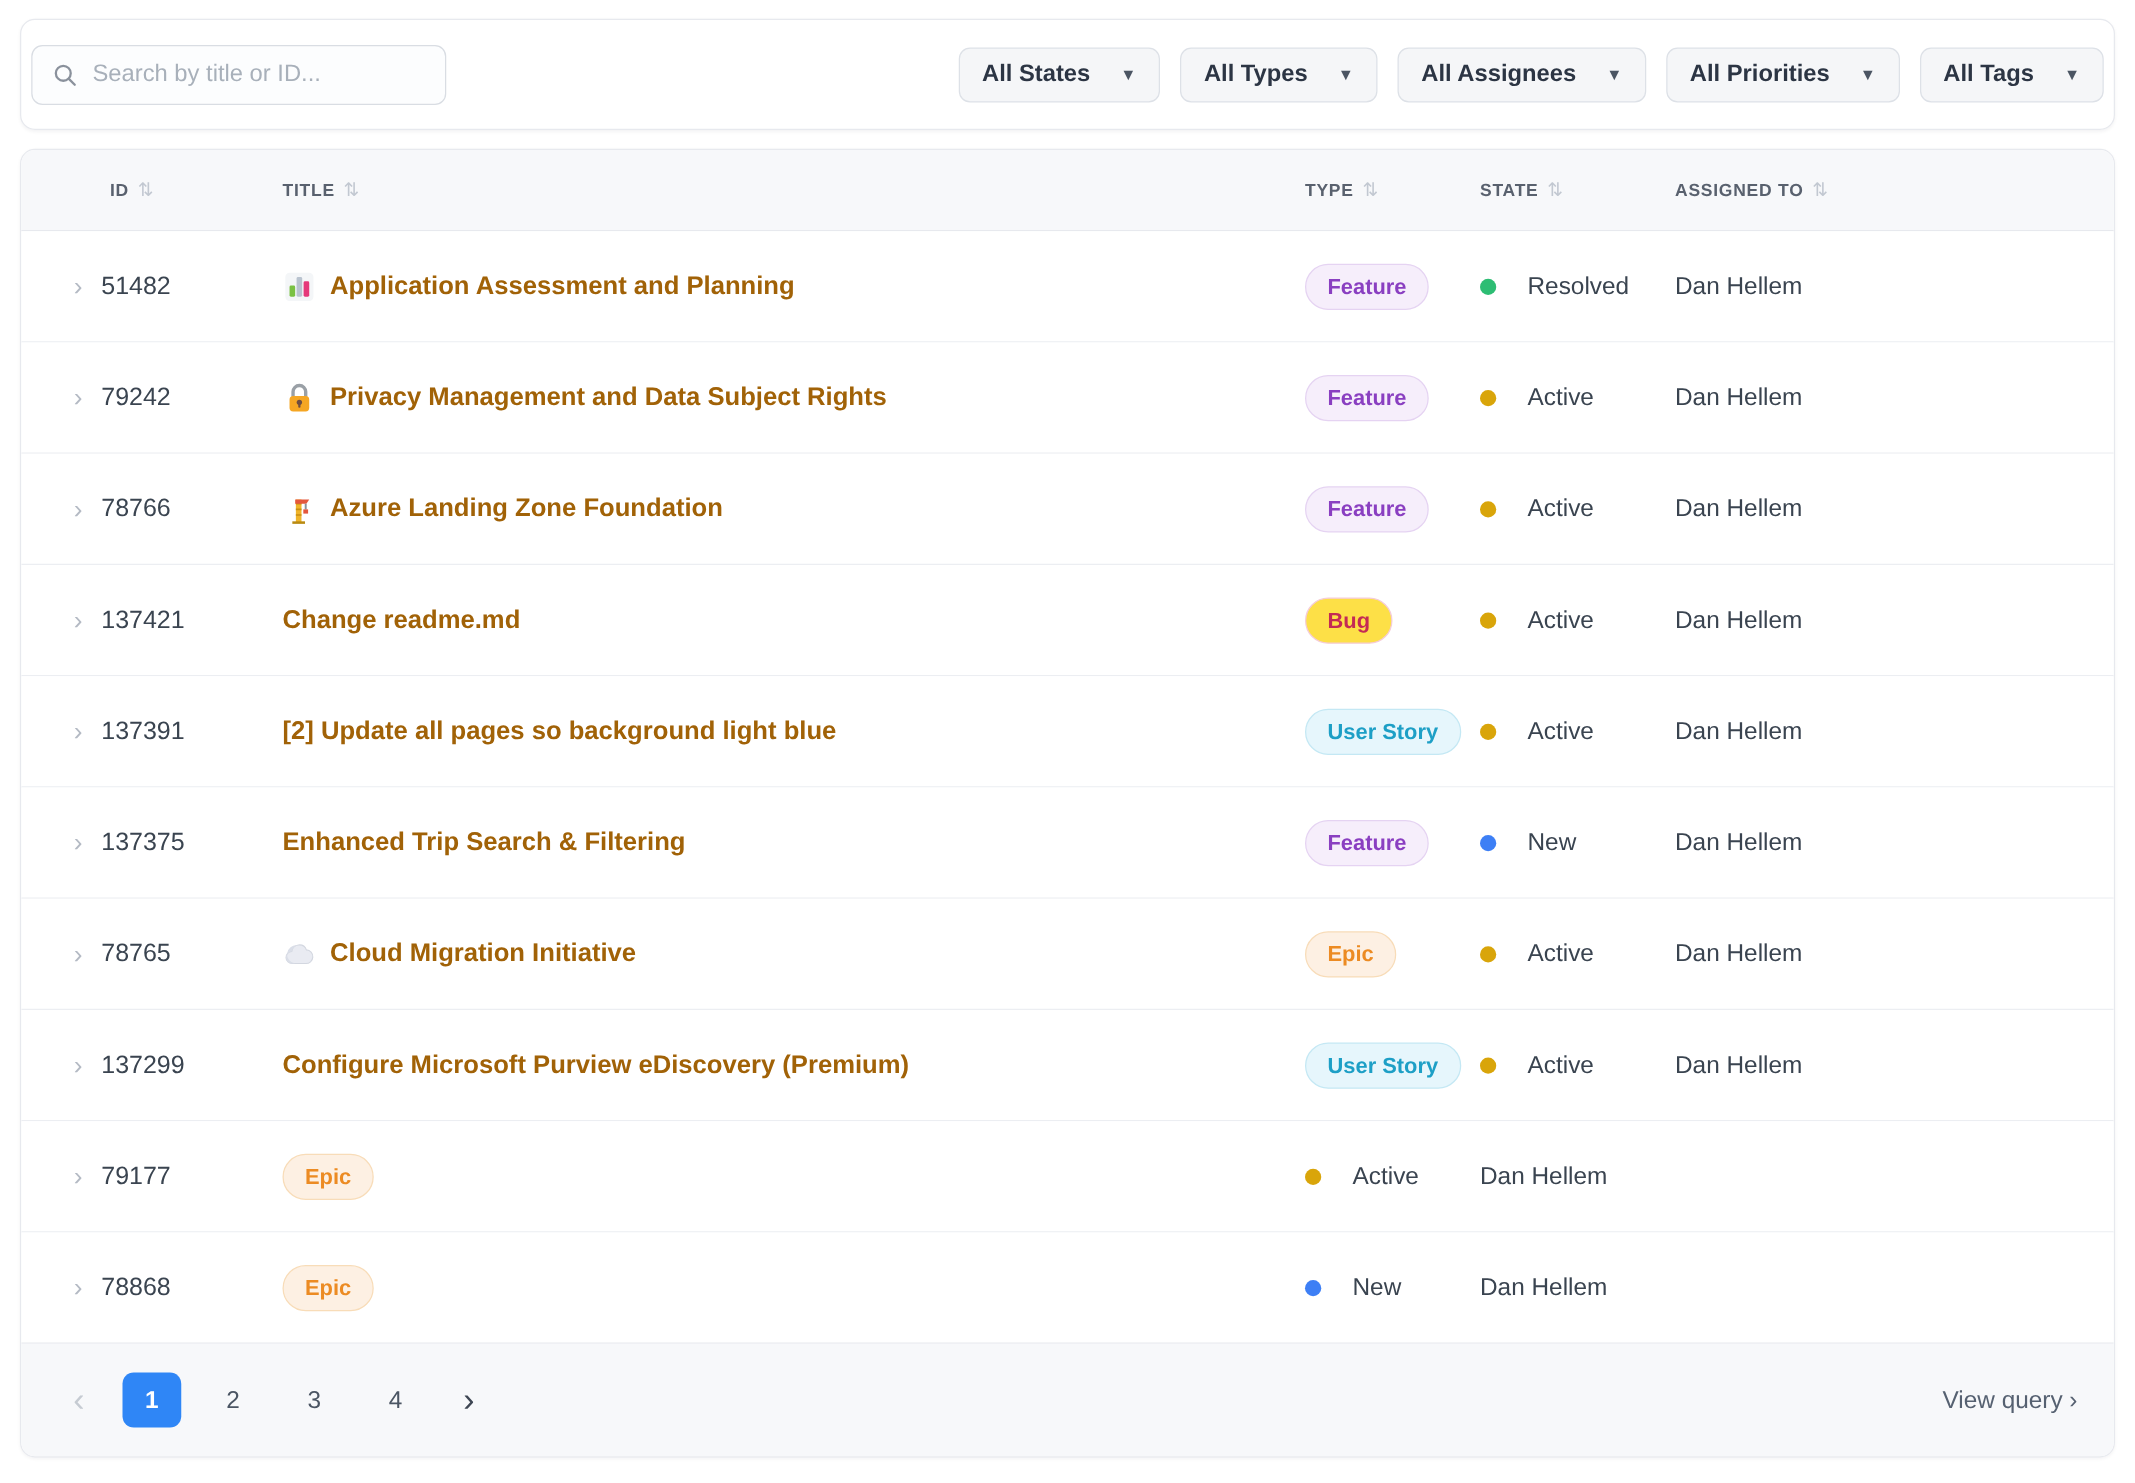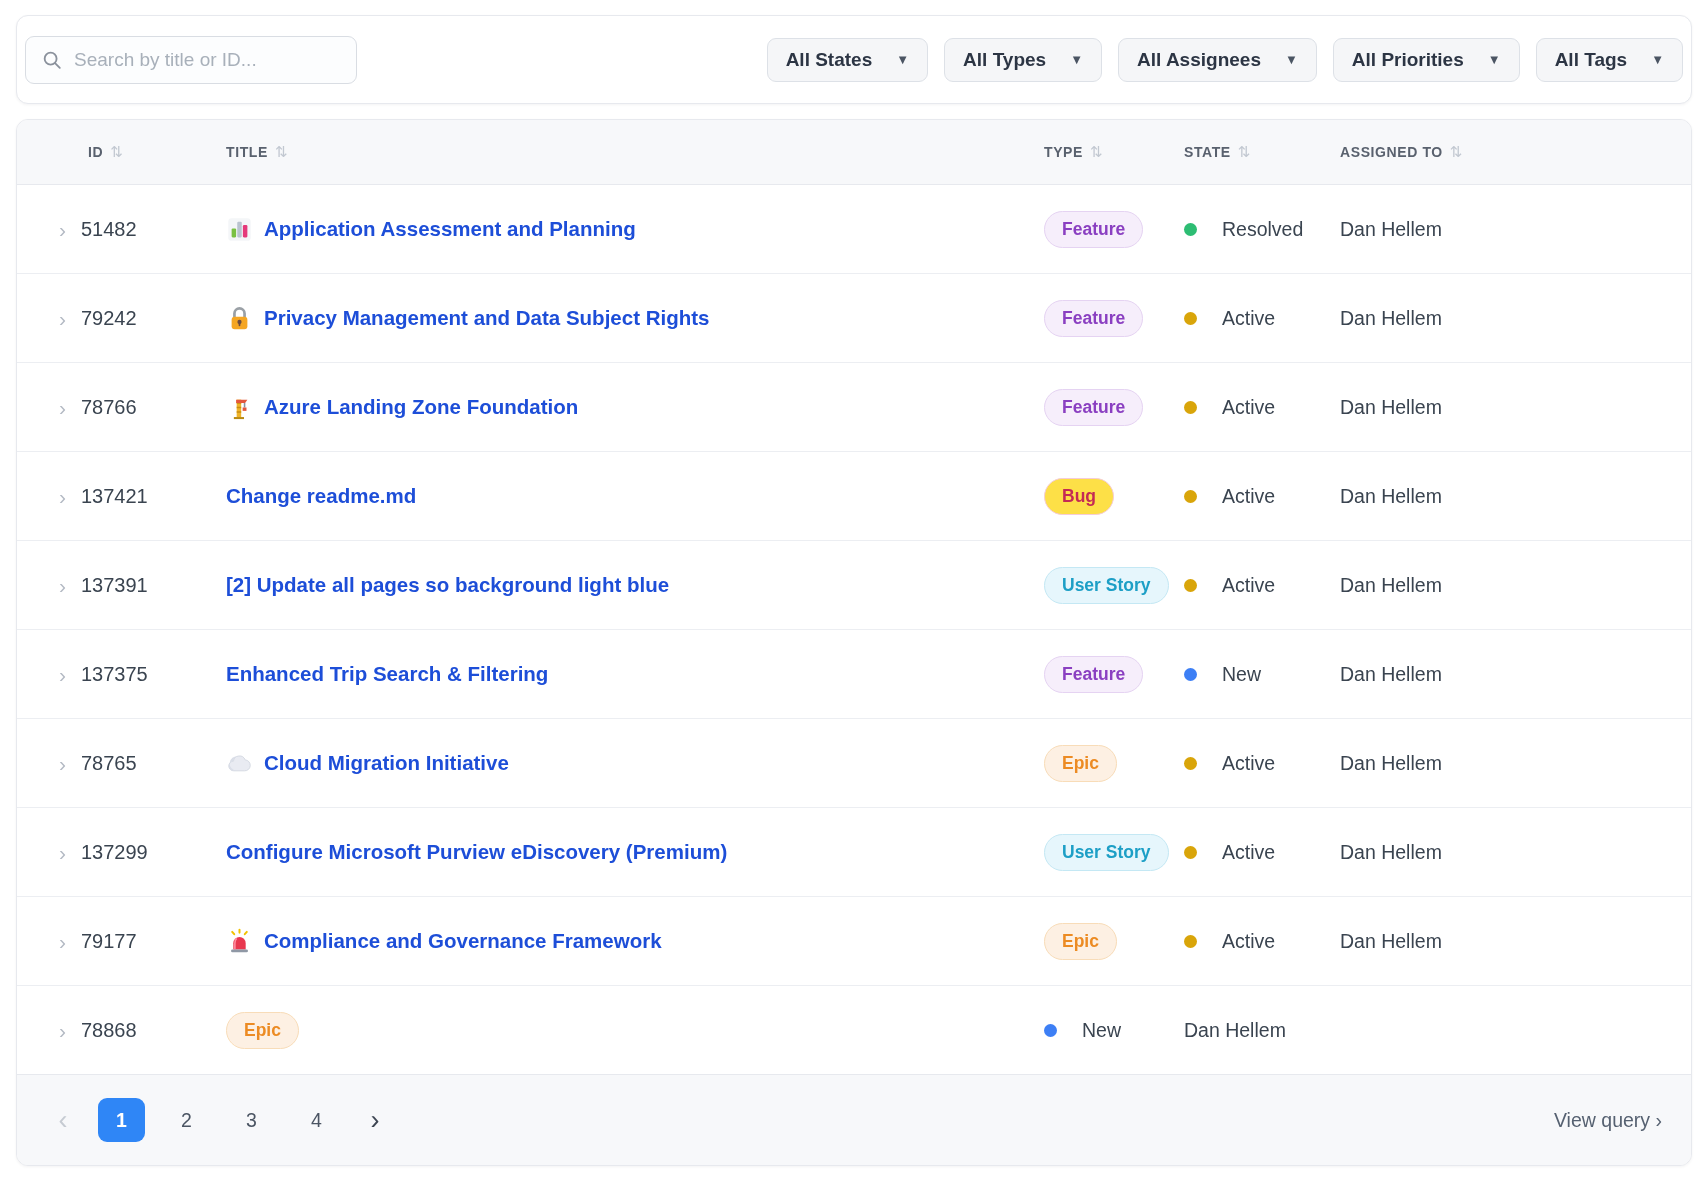--- a/index.html
+++ b/index.html
@@ -73,21 +73,21 @@
     background: #ffffff;
   }
   .row:last-of-type { border-bottom: 1px solid #e7e9ee; }
   .cell-id { display: flex; align-items: center; gap: 15px; padding-left: 42px; }
   .row-chevron { color: #b4bac4; font-size: 21px; line-height: 1; cursor: pointer; }
   .id-text { font-size: 20px; color: #3a4450; }
   .cell-title { display: flex; align-items: center; gap: 11px; min-width: 0; }
   .title-icon { width: 27px; height: 27px; display: inline-flex; flex: 0 0 auto; }
   .title-icon:empty { display: none; }
   .title-text {
-    font-size: 20.5px; font-weight: 700; color: #1d4ed8;
+    font-size: 20.5px; font-weight: 700; color: #a16207;
     white-space: nowrap; overflow: hidden; text-overflow: ellipsis;
   }
   .pill {
     display: inline-flex; align-items: center; justify-content: center;
     height: 37px; padding: 0 17px; border-radius: 19px;
     font-size: 17.5px; font-weight: 700;
     border: 1px solid transparent;
   }
   .cell-state { display: flex; align-items: center; gap: 25px; }
   .state-dot { width: 13px; height: 13px; border-radius: 50%; flex: 0 0 auto; }
@@ -384,31 +384,20 @@
     <div>
       <span class="assignee-text">Dan Hellem</span>
     </div>
   </div>
 
   <div class="grid-row row">
     <div class="cell-id">
       <span class="row-chevron">›</span>
       <span class="id-text">79177</span>
     </div>
-    <div class="cell-title">
-      <span class="title-icon">
-            <svg width="27" height="27" viewBox="0 0 24 24">
-              <path d="M12 1.5v2.6M5.5 3.5l1.8 2M18.5 3.5l-1.8 2" stroke="#f2c200" stroke-width="1.8" stroke-linecap="round"></path>
-              <path d="M6.5 19v-5.5a5.5 5.5 0 0 1 11 0V19z" fill="#e8384f"></path>
-              <path d="M9.5 9.2c-1 .9-1.6 2.3-1.6 4.3V19" stroke="#ff8fa0" stroke-width="1.4" fill="none"></path>
-              <rect x="4.5" y="19" width="15" height="2.6" rx="1.2" fill="#8f98a5"></rect>
-            </svg>
-          </span>
-      <span class="title-text">Compliance and Governance Framework</span>
-    </div>
     <div>
       <span class="pill" style="background: rgb(253, 240, 227); border-color: rgb(248, 220, 184); color: rgb(236, 139, 35);">Epic</span>
     </div>
     <div class="cell-state">
       <span class="state-dot" style="background: rgb(217, 165, 10);"></span>
       <span class="state-text">Active</span>
     </div>
     <div>
       <span class="assignee-text">Dan Hellem</span>
     </div>

